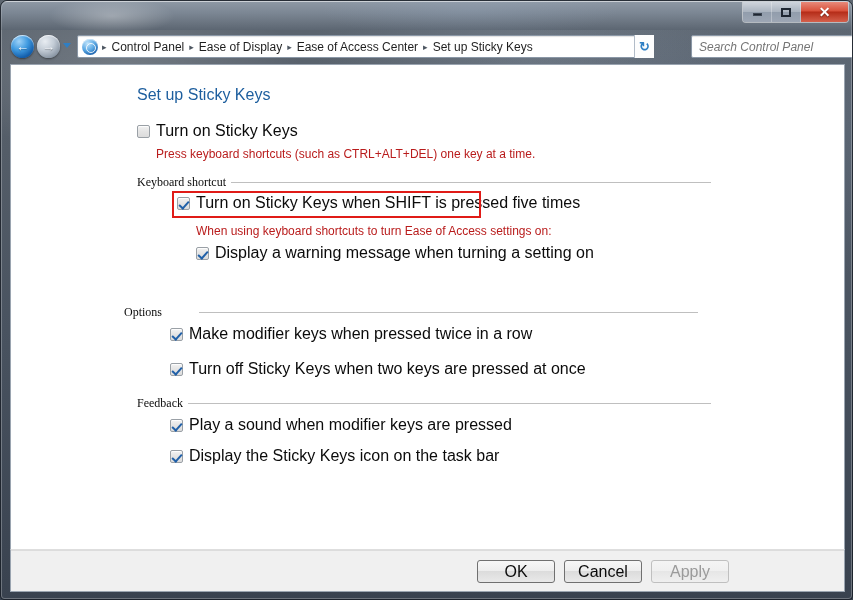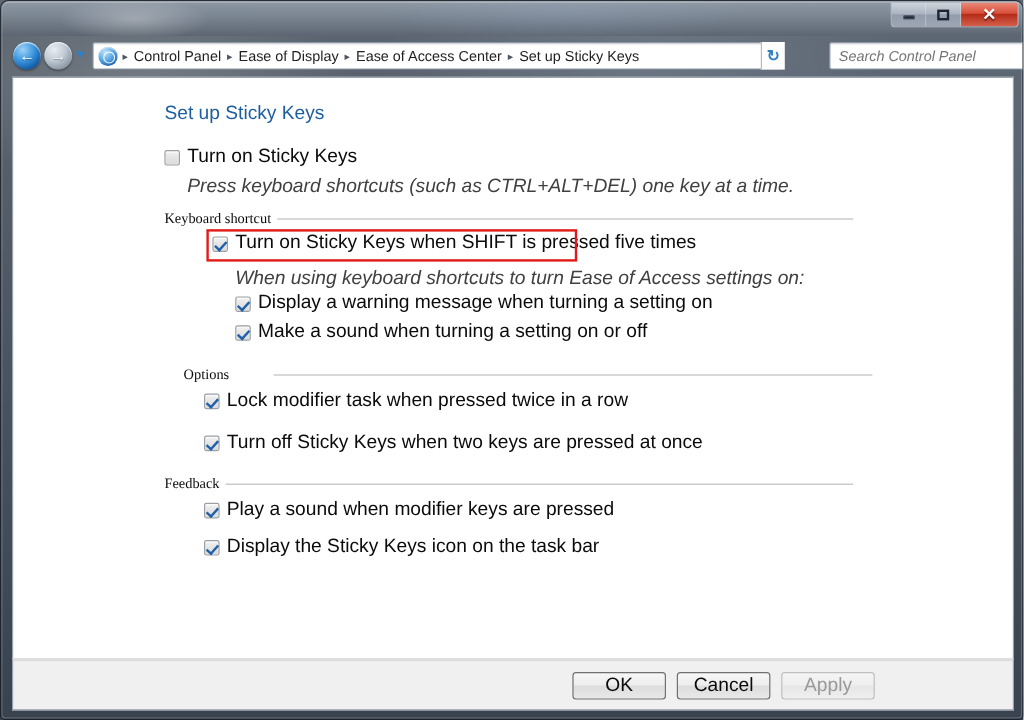--- a/index.html
+++ b/index.html
@@ -291,24 +291,23 @@
     transform: rotate(42deg);
   }
   .lbl {
     font-size: 16px;
     color: #0b0b0b;
     line-height: 14px;
     cursor: default;
   }
   .plaintext {
     position: absolute;
-    font-size: 16px;
-    color: #404040;
+    font-size: 12px;
+    color: #b91c1c;
     white-space: nowrap;
-    font-style: italic;
   }
 
   
   .group {
     position: absolute;
     display: flex;
     align-items: center;
     width: 574px;
   }
   .group .gtitle {
@@ -466,33 +465,29 @@
 
       <div id="highlight-box"></div>
 
       <div class="plaintext" style="left:185px; top:159px;">When using keyboard shortcuts to turn Ease of Access settings on:</div>
 
       <div class="row" style="left:185px; top:181px;">
         <span class="cb checked"></span>
         <span class="lbl">Display a warning message when turning a setting on</span>
       </div>
 
-      <div class="row" style="left:185px; top:205px;">
-        <span class="cb checked"></span>
-        <span class="lbl">Make a sound when turning a setting on or off</span>
-      </div>
-
-      <div class="group" style="left:142px; top:240px;gap:32px;">
+
+      <div class="group" style="left:113px; top:240px;gap:32px;">
         <span class="gtitle">Options</span>
         <span class="grule"></span>
       </div>
 
       <div class="row" style="left:159px; top:262px;">
         <span class="cb checked"></span>
-        <span class="lbl">Lock modifier task when pressed twice in a row</span>
+        <span class="lbl">Make modifier keys when pressed twice in a row</span>
       </div>
 
       <div class="row" style="left:159px; top:297px;">
         <span class="cb checked"></span>
         <span class="lbl">Turn off Sticky Keys when two keys are pressed at once</span>
       </div>
 
       <div class="group" style="left:126px; top:331px;">
         <span class="gtitle">Feedback</span>
         <span class="grule"></span>

